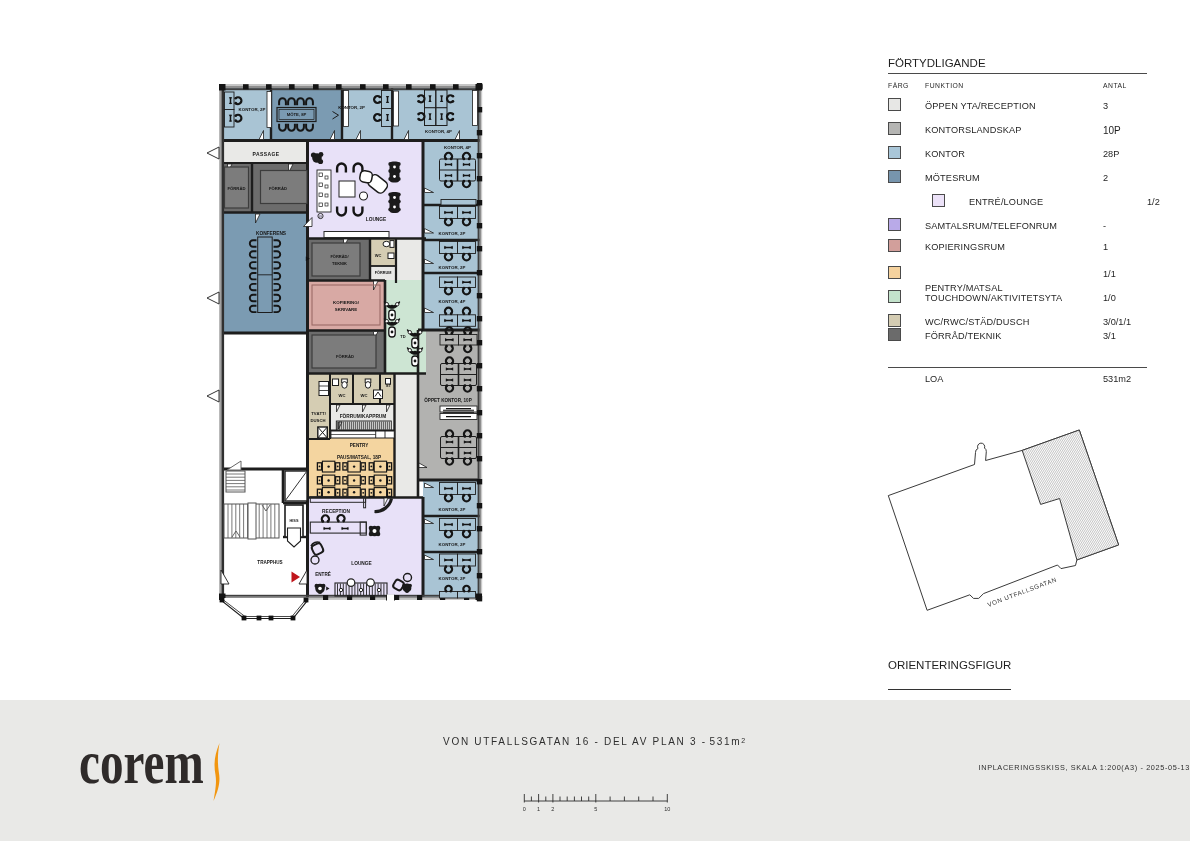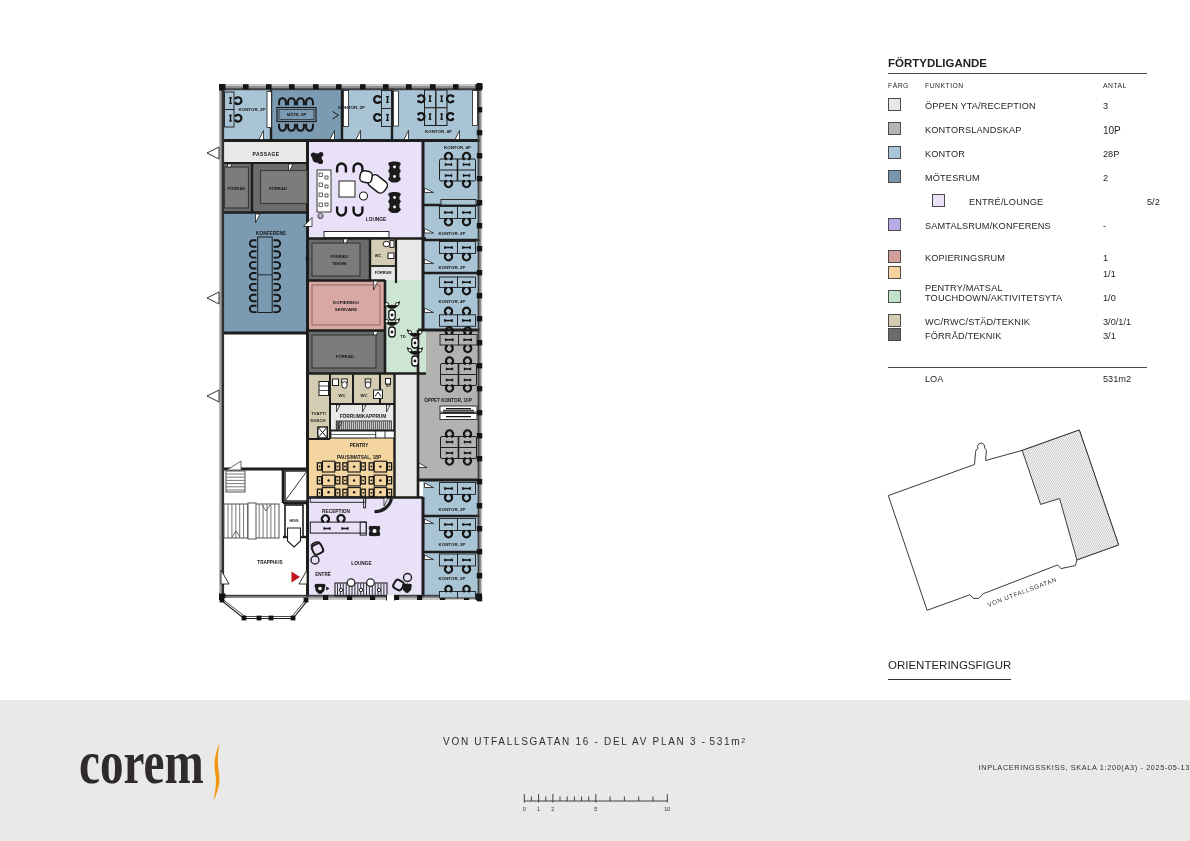--- a/index.html
+++ b/index.html
@@ -1445,21 +1445,21 @@
 
 <g>
       <polygon points="1022.2,450.4 1079.3,430 1118.6,544.9 1076.9,559.9 1059.6,498.5 1040.6,504.4" fill="url(#hatch)" stroke="#3a3a3a" stroke-width="1"></polygon>
     </g>
 
 <g>
       <text x="1023" y="594" font-size="6.2" text-anchor="middle" font-weight="400" fill="#2a2a2a" letter-spacing="0.7" transform="rotate(-20.5 1023 594)">VON UTFALLSGATAN</text>
     </g>
   </svg>
 
-<div style="position:absolute;left:888px;top:57px;font-size:11.5px;letter-spacing:0;color:#1f1f1f;font-weight:700">FÖRTYDLIGANDE</div>
+<div style="position:absolute;left:888px;top:57px;font-size:11.5px;letter-spacing:0;color:#1f1f1f;font-weight:400">FÖRTYDLIGANDE</div>
 
 <div style="position:absolute;left:888px;top:73px;width:259px;height:1px;background:#4a4a4a"></div>
 
 <div style="position:absolute;left:888px;top:82px;font-size:6.8px;letter-spacing:0.5px;color:#1f1f1f">FÄRG<span style="position:absolute;left:37px">FUNKTION</span><span style="position:absolute;left:215px">ANTAL</span></div>
 
 <div style="position:absolute;left:888px;top:98px;width:260px;height:16px">
     <div style="position:absolute;left:0;top:0;width:13px;height:13px;background:#e7e7e5;border:1.6px solid #4a4a4a"></div>
     <div style="position:absolute;left:37px;top:3px;font-size:9.2px;letter-spacing:0.15px;color:#1f1f1f">ÖPPEN YTA/RECEPTION</div>
     <div style="position:absolute;left:215px;top:3px;font-size:9.2px;color:#1f1f1f">3</div>
   </div>
@@ -1478,64 +1478,64 @@
 
 <div style="position:absolute;left:888px;top:170px;width:260px;height:16px">
     <div style="position:absolute;left:0;top:0;width:13px;height:13px;background:#7795ad;border:1.6px solid #4a4a4a"></div>
     <div style="position:absolute;left:37px;top:3px;font-size:9.2px;letter-spacing:0.15px;color:#1f1f1f">MÖTESRUM</div>
     <div style="position:absolute;left:215px;top:3px;font-size:9.2px;color:#1f1f1f">2</div>
   </div>
 
 <div style="position:absolute;left:932px;top:194px;width:260px;height:16px">
     <div style="position:absolute;left:0;top:0;width:13px;height:13px;background:#ece2f8;border:1.6px solid #4a4a4a"></div>
     <div style="position:absolute;left:37px;top:3px;font-size:9.2px;letter-spacing:0.15px;color:#1f1f1f">ENTRÉ/LOUNGE</div>
-    <div style="position:absolute;left:215px;top:3px;font-size:9.2px;color:#1f1f1f">5/2</div>
+    <div style="position:absolute;left:215px;top:3px;font-size:9.2px;color:#1f1f1f">1/2</div>
   </div>
 
 <div style="position:absolute;left:888px;top:218px;width:260px;height:16px">
     <div style="position:absolute;left:0;top:0;width:13px;height:13px;background:#b9aae8;border:1.6px solid #4a4a4a"></div>
-    <div style="position:absolute;left:37px;top:3px;font-size:9.2px;letter-spacing:0.15px;color:#1f1f1f">SAMTALSRUM/KONFERENS</div>
+    <div style="position:absolute;left:37px;top:3px;font-size:9.2px;letter-spacing:0.15px;color:#1f1f1f">SAMTALSRUM/TELEFONRUM</div>
     <div style="position:absolute;left:215px;top:3px;font-size:9.2px;color:#1f1f1f">-</div>
   </div>
 
-<div style="position:absolute;left:888px;top:250px;width:260px;height:16px">
+<div style="position:absolute;left:888px;top:239px;width:260px;height:16px">
     <div style="position:absolute;left:0;top:0;width:13px;height:13px;background:#d29f9b;border:1.6px solid #4a4a4a"></div>
     <div style="position:absolute;left:37px;top:3px;font-size:9.2px;letter-spacing:0.15px;color:#1f1f1f">KOPIERINGSRUM</div>
     <div style="position:absolute;left:215px;top:3px;font-size:9.2px;color:#1f1f1f">1</div>
   </div>
 
 <div style="position:absolute;left:888px;top:266px;width:260px;height:16px">
     <div style="position:absolute;left:0;top:0;width:13px;height:13px;background:#f5d29e;border:1.6px solid #4a4a4a"></div>
     <div style="position:absolute;left:37px;top:17px;font-size:9.2px;letter-spacing:0.15px;color:#1f1f1f">PENTRY/MATSAL</div>
     <div style="position:absolute;left:215px;top:3px;font-size:9.2px;color:#1f1f1f">1/1</div>
   </div>
 
 <div style="position:absolute;left:888px;top:290px;width:260px;height:16px">
     <div style="position:absolute;left:0;top:0;width:13px;height:13px;background:#c3e2cb;border:1.6px solid #4a4a4a"></div>
     <div style="position:absolute;left:37px;top:3px;font-size:9.2px;letter-spacing:0.15px;color:#1f1f1f">TOUCHDOWN/AKTIVITETSYTA</div>
     <div style="position:absolute;left:215px;top:3px;font-size:9.2px;color:#1f1f1f">1/0</div>
   </div>
 
 <div style="position:absolute;left:888px;top:314px;width:260px;height:16px">
     <div style="position:absolute;left:0;top:0;width:13px;height:13px;background:#d4ccb2;border:1.6px solid #4a4a4a"></div>
-    <div style="position:absolute;left:37px;top:3px;font-size:9.2px;letter-spacing:0.15px;color:#1f1f1f">WC/RWC/STÄD/TEKNIK</div>
+    <div style="position:absolute;left:37px;top:3px;font-size:9.2px;letter-spacing:0.15px;color:#1f1f1f">WC/RWC/STÄD/DUSCH</div>
     <div style="position:absolute;left:215px;top:3px;font-size:9.2px;color:#1f1f1f">3/0/1/1</div>
   </div>
 
 <div style="position:absolute;left:888px;top:328px;width:260px;height:16px">
     <div style="position:absolute;left:0;top:0;width:13px;height:13px;background:#6b6b6b;border:1.6px solid #4a4a4a"></div>
     <div style="position:absolute;left:37px;top:3px;font-size:9.2px;letter-spacing:0.15px;color:#1f1f1f">FÖRRÅD/TEKNIK</div>
     <div style="position:absolute;left:215px;top:3px;font-size:9.2px;color:#1f1f1f">3/1</div>
   </div>
 
 <div style="position:absolute;left:888px;top:367px;width:259px;height:1px;background:#4a4a4a"></div>
 
 <div style="position:absolute;left:925px;top:374px;font-size:9.2px;color:#1f1f1f">LOA<span style="position:absolute;left:178px">531m2</span></div>
 
-<div style="position:absolute;left:888px;top:659px;font-size:11.5px;letter-spacing:0;color:#1f1f1f;border-bottom:1px solid #333;padding-bottom:8px">ORIENTERINGSFIGUR</div>
+<div style="position:absolute;left:888px;top:659px;font-size:11.5px;letter-spacing:0;color:#1f1f1f;border-bottom:1px solid #333;padding-bottom:18px">ORIENTERINGSFIGUR</div>
 
 <div style="position:absolute;left:0;top:700px;width:1190px;height:141px;background:#e9e9e7"></div>
 
 <div style="position:absolute;left:79px;top:731px;font-family:'Liberation Serif',serif;font-size:62px;font-weight:700;color:#2f2b2a;letter-spacing:0;line-height:1;transform:scaleX(0.76);transform-origin:0 0">corem</div>
 
 <svg style="position:absolute;left:206px;top:742px" width="22" height="60" viewBox="0 0 22 60">
     <path d="M 13.5 1 C 8.5 13 7.5 22 9.5 33 C 10.5 39 10 45 7.5 59 C 13 47 14.5 39 12.8 30 C 11.5 21 11.5 12 13.5 1 Z" fill="#f2960f"></path>
   </svg>
 
 <div style="position:absolute;left:0;top:735.5px;width:1190px;text-align:center;font-size:10px;letter-spacing:1.7px;color:#2e2e2e;font-weight:400">VON UTFALLSGATAN 16 - DEL AV PLAN 3 <span style="letter-spacing:0">-</span> 531m<span style="font-size:7px;vertical-align:2.5px">2</span></div>

